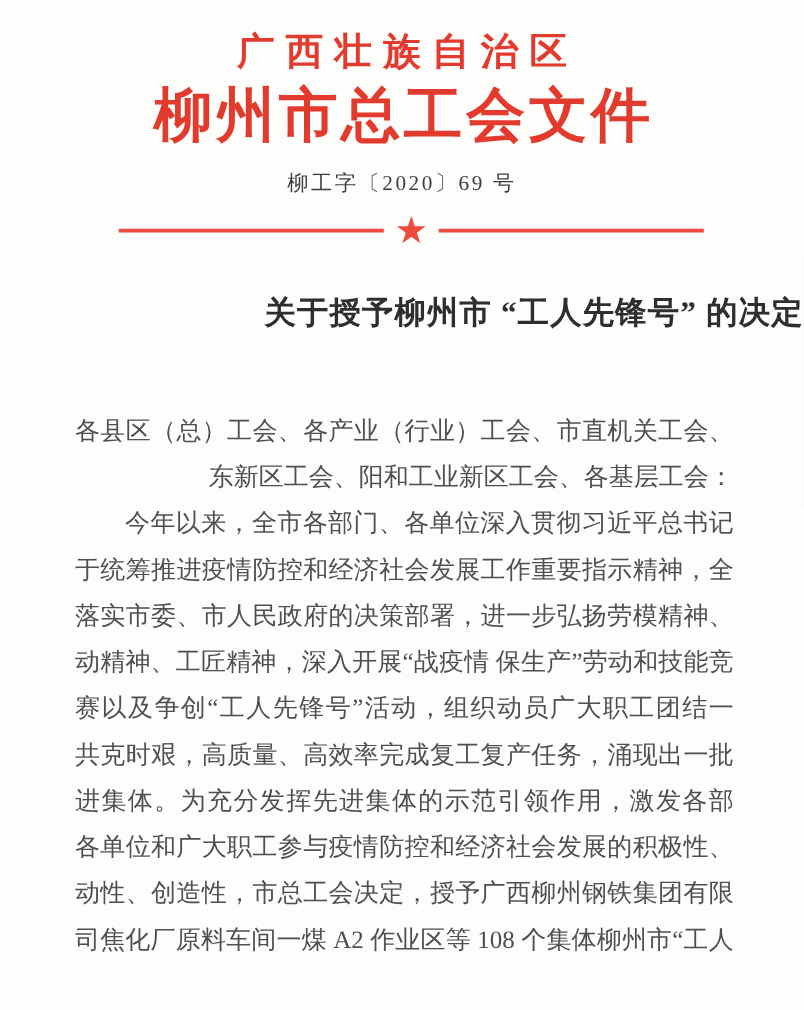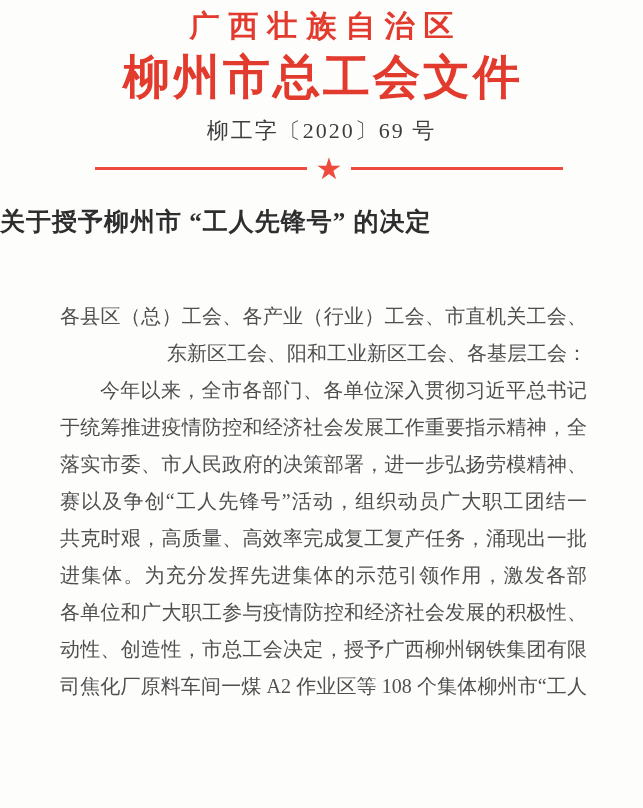--- a/index.html
+++ b/index.html
@@ -12,41 +12,41 @@
   html,body{margin:0;padding:0;}
   body{background:#e9e9e9;}
   .page{
     position:relative;
     width:643px;height:808px;
     margin:0 auto;
     background:var(--paper);
     overflow:hidden;
     font-family:"Liberation Serif","DejaVu Serif",serif;
   }
-  .header{padding-top:9px;text-align:center;}
+  .header{padding-top:25px;text-align:center;}
   .region-title{
     color:var(--red);
     font-size:30px;
     font-weight:bold;
     letter-spacing:9px;
     text-indent:9px;
     line-height:34px;
   }
   .org-title{
     color:var(--red);
     font-size:47px;
     font-weight:bold;
     letter-spacing:3px;
     text-indent:3px;
     line-height:56px;
     margin-top:6px;
   }
   .doc-number{
     color:#3d3d3d;
-    font-size:22px;
+    font-size:17px;
     letter-spacing:2px;
     line-height:24px;
     margin-top:14px;
   }
   .rule-row{
     margin:10px auto 0 auto;
     margin-left:95px;
     width:468px;
     display:flex;
     align-items:center;
@@ -58,22 +58,22 @@
     background:var(--rule-red);
   }
   .star{
     color:var(--rule-red);
     font-size:30px;
     line-height:28px;
     margin:0 9px;
     transform:translateY(1px);
   }
   .doc-title{
-    margin-top:21px;
-    text-align:left;
+    margin-top:34px;
+    text-align:right;
     color:var(--ink-title);
     font-size:25px;
     font-weight:bold;
     letter-spacing:1px;
     line-height:36px;
   }
   .body-text{
     margin:58px 56px 0 60px;
   }
   .para{margin:0;padding:0;}
@@ -115,20 +115,21 @@
 
   <div class="body-text">
       <div class="para">
         <div class="bodyline jl">各县区（总）工会、各产业（行业）工会、市直机关工会、柳</div>
         <div class="bodyline">东新区工会、阳和工业新区工会、各基层工会：</div>
       </div>
       <div class="para">
         <div class="bodyline jl indent">今年以来，全市各部门、各单位深入贯彻习近平总书记关</div>
         <div class="bodyline jl">于统筹推进疫情防控和经济社会发展工作重要指示精神，全面</div>
         <div class="bodyline jl">落实市委、市人民政府的决策部署，进一步弘扬劳模精神、劳</div>
+        <div class="bodyline jl">动精神、工匠精神，深入开展“战疫情 保生产”劳动和技能竞</div>
         <div class="bodyline jl">赛以及争创“工人先锋号”活动，组织动员广大职工团结一心、</div>
         <div class="bodyline jl">共克时艰，高质量、高效率完成复工复产任务，涌现出一批先</div>
         <div class="bodyline jl">进集体。为充分发挥先进集体的示范引领作用，激发各部门、</div>
         <div class="bodyline jl">各单位和广大职工参与疫情防控和经济社会发展的积极性、主</div>
         <div class="bodyline jl">动性、创造性，市总工会决定，授予广西柳州钢铁集团有限公</div>
         <div class="bodyline jl">司焦化厂原料车间一煤 A2 作业区等 108 个集体柳州市“工人先</div>
       </div>
     </div>
 
 </div>

